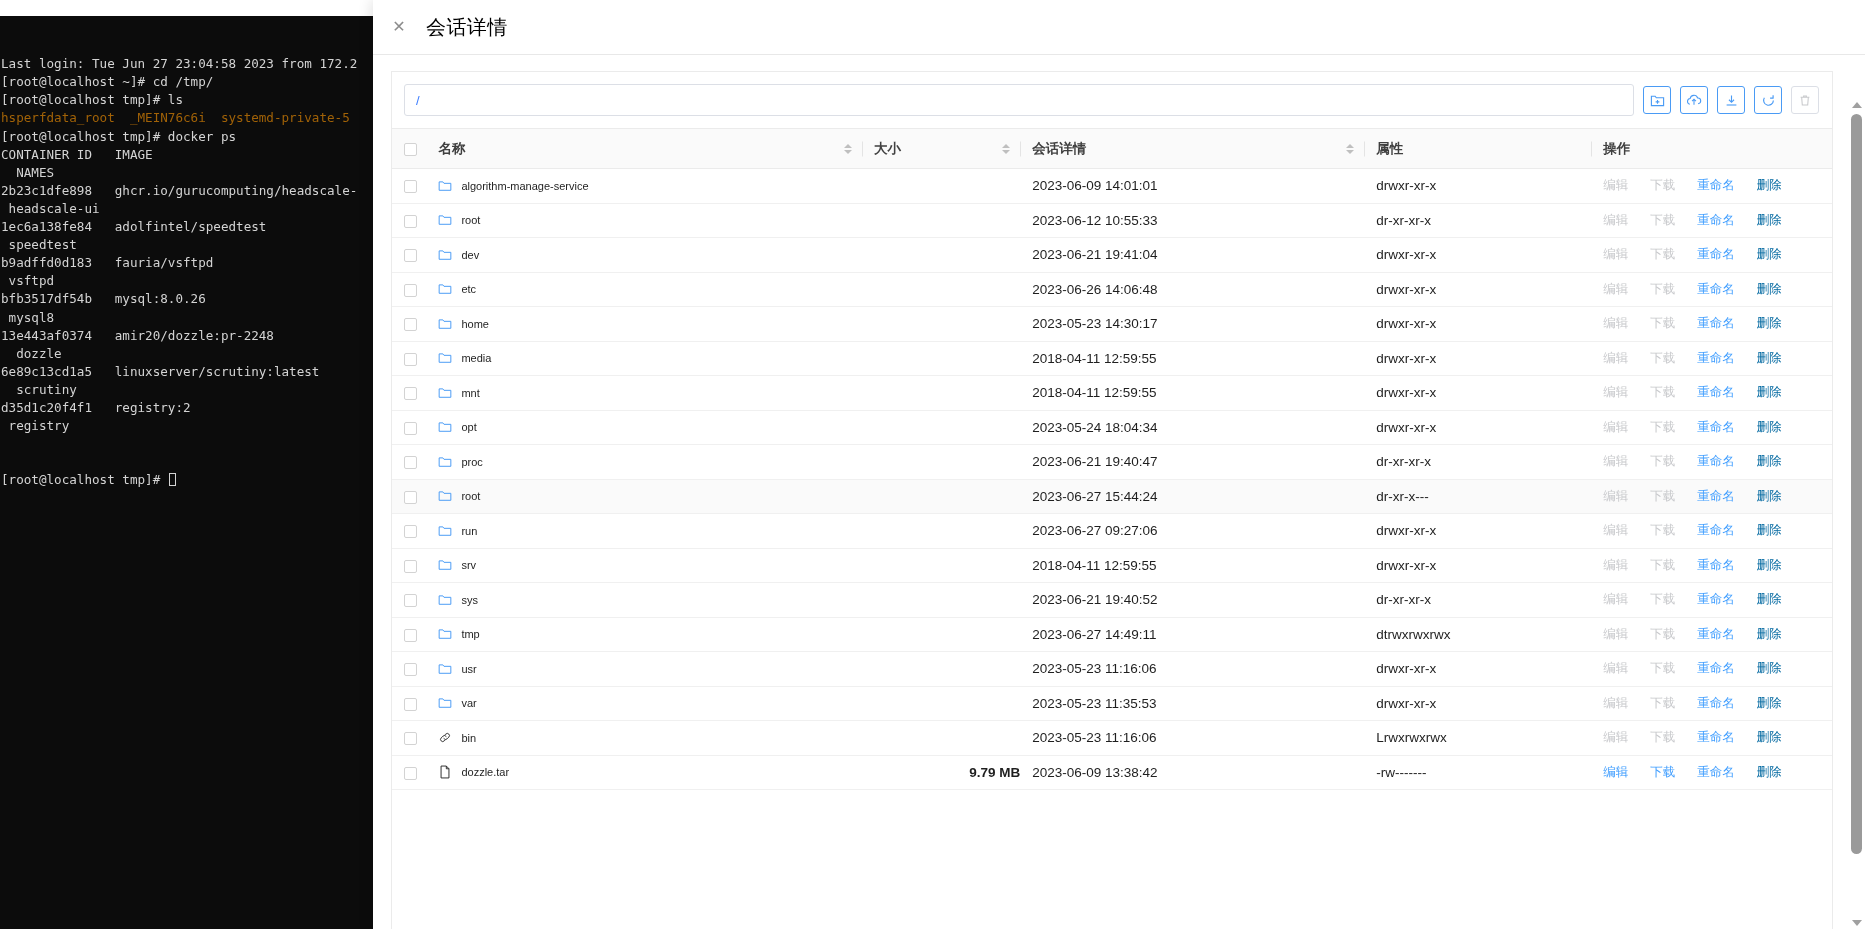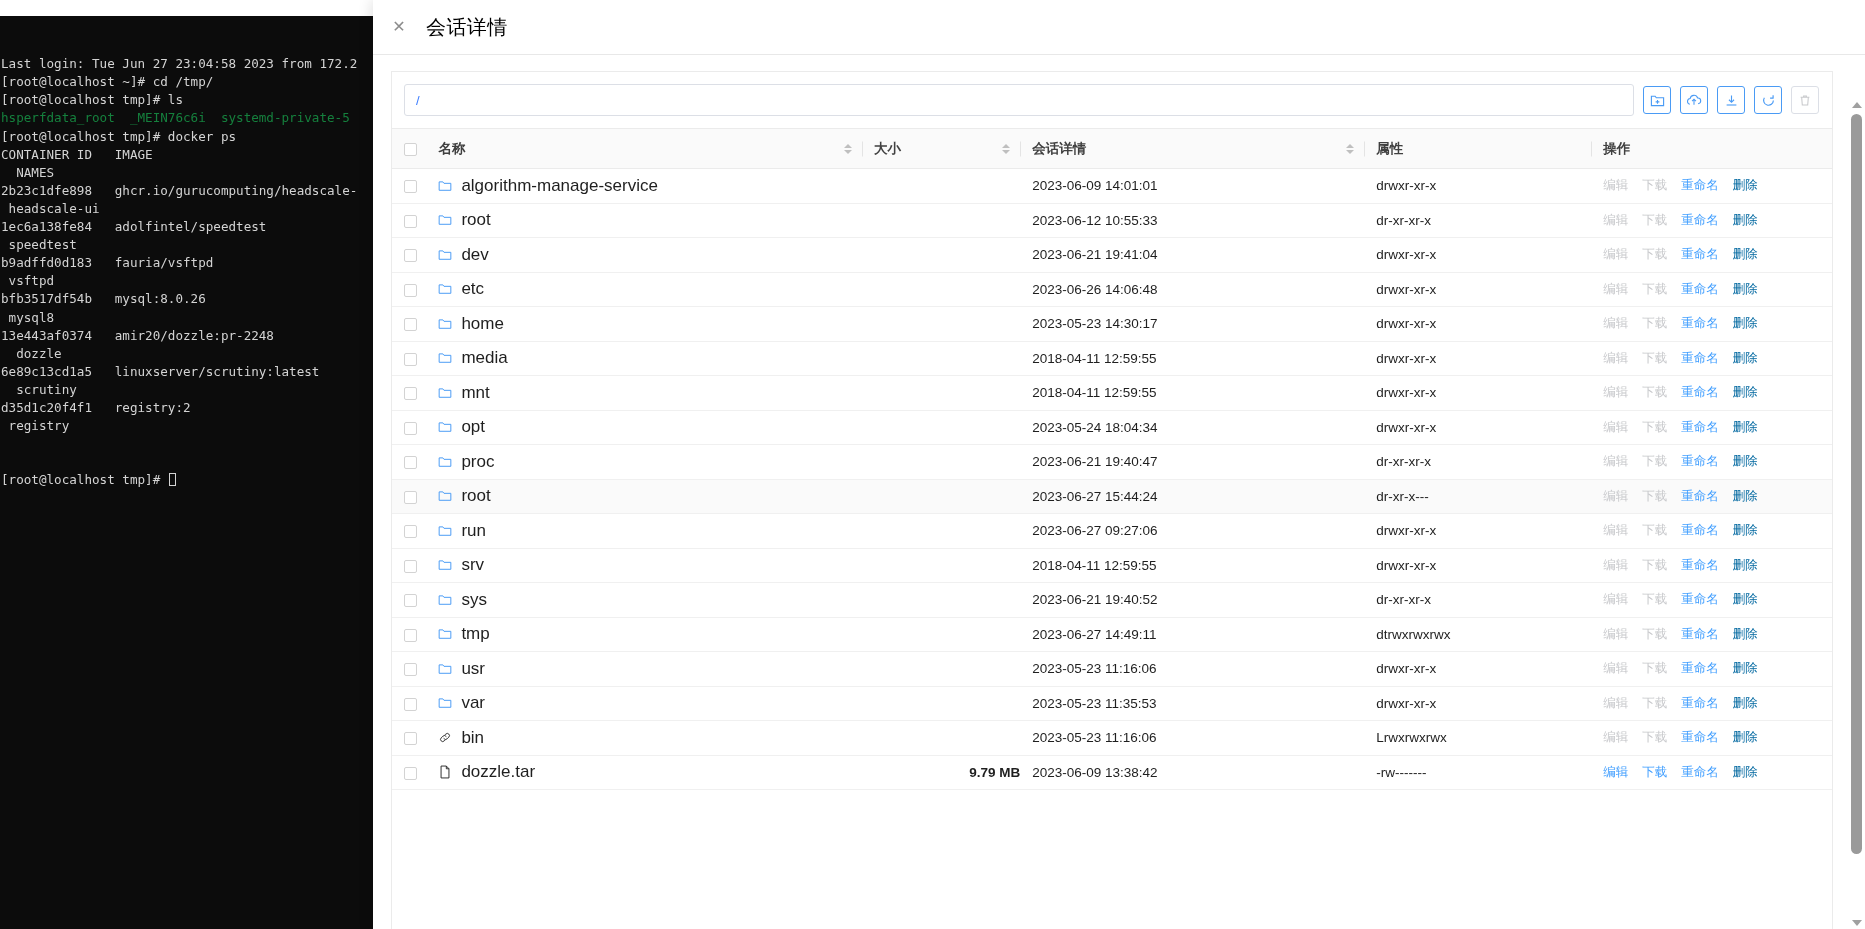--- a/index.html
+++ b/index.html
@@ -19,21 +19,21 @@
     background: #0c0c0c;
     color: #d4d4d4;
     font-family: "DejaVu Sans Mono", "Liberation Mono", monospace;
     font-size: 12.6px;
     line-height: 18.1px;
     padding: 3px 0 0 1px;
     overflow: hidden;
     white-space: pre;
   }
   .term-line { white-space: pre; }
-  .tl-blue { color: #15803d; }
+  .tl-blue { color: #a16207; }
   .cursor {
     display: inline-block;
     width: 7px; height: 13px;
     border: 1px solid #d4d4d4;
     vertical-align: -2px;
     margin-left: 1px;
   }
 
   
   .modal {
@@ -164,21 +164,21 @@
     width: 13px; height: 13px;
     border: 1px solid #d3d3d3;
     border-radius: 2px;
     background: #fff;
     display: inline-block;
     cursor: pointer;
     vertical-align: middle;
   }
 
   .name-cell { display: flex; align-items: center; gap: 9px; }
-  .fname { font-size: 17px; color: #1f1f1f; }
+  .fname { font-size: 11px; color: #1f1f1f; }
   .icon-slot { width: 14px; height: 15px; display: flex; align-items: center; justify-content: center; flex: 0 0 auto; }
 
   .sorter {
     display: inline-flex;
     flex-direction: column;
     justify-content: center;
     gap: 2px;
     margin-left: 6px;
     vertical-align: middle;
     cursor: pointer;
@@ -189,21 +189,21 @@
     border-right: 4px solid transparent;
     display: block;
   }
   .sorter i.up   { border-bottom: 4px solid #bfbfbf; }
   .sorter i.down { border-top: 4px solid #bfbfbf; }
 
   .th-inner { display: flex; align-items: center; justify-content: space-between; padding-right: 10px; }
 
   .size-cell { text-align: right; padding-right: 28px; font-weight: bold; }
 
-  .ops { display: flex; align-items: center; gap: 14px; }
+  .ops { display: flex; align-items: center; gap: 22px; }
   .op {
     font-size: 12.5px;
     cursor: pointer;
     white-space: nowrap;
   }
   .op.on   { color: #409eff; font-family: Liberation Serif, serif; }
   .op.off  { color: #c8c9cc; cursor: not-allowed; }
   .op.del  { color: #0369a1; }
 
   

